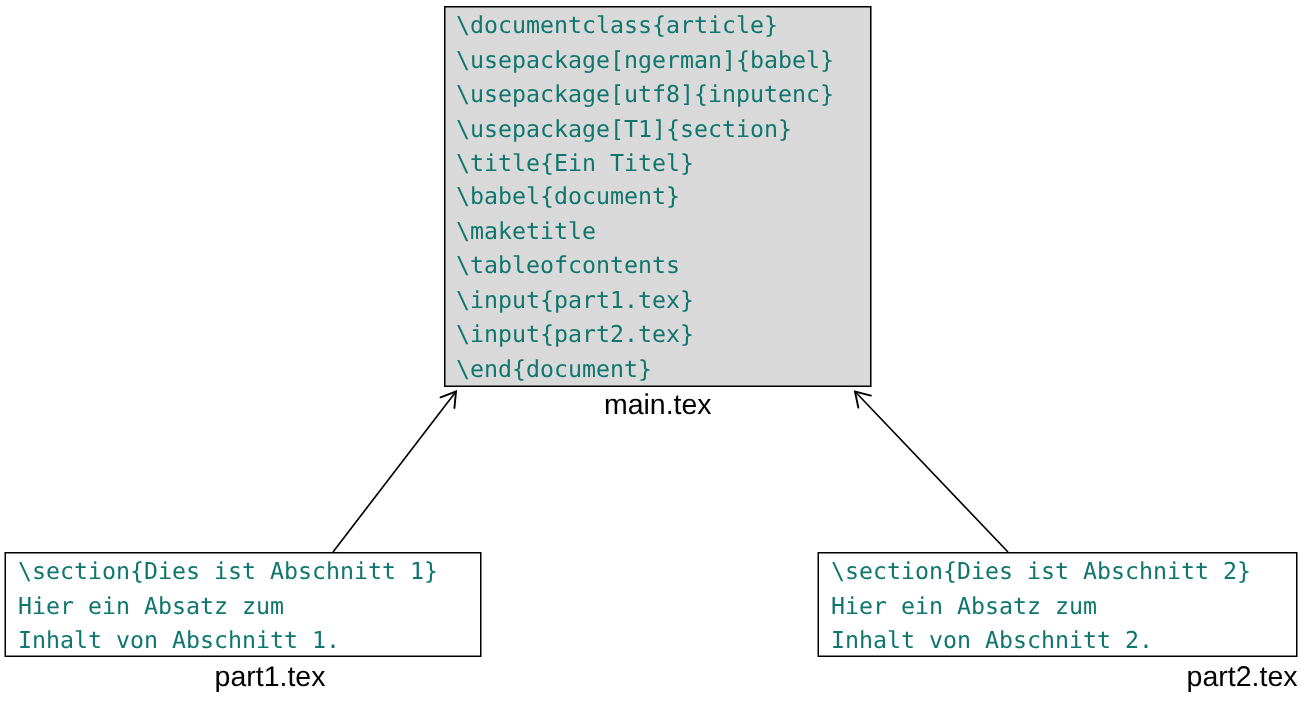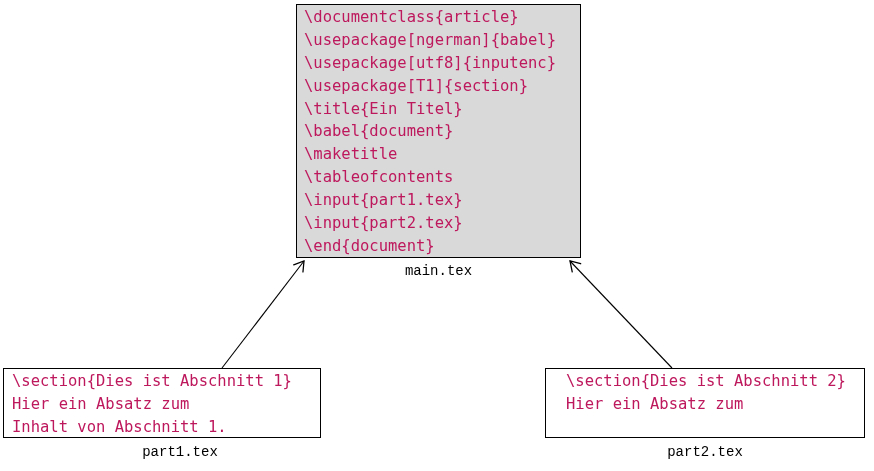--- a/index.html
+++ b/index.html
@@ -23,21 +23,21 @@
     height: 471px;
     pointer-events: none;
   }
   .file-box {
     position: absolute;
     box-sizing: border-box;
     border: 1px solid #000000;
     background: #ffffff;
     font-family: "DejaVu Sans Mono", monospace;
     font-size: 15.5px;
-    color: #be185d;
+    color: #0f766e;
     white-space: nowrap;
     overflow: hidden;
   }
   .file-box .code-line {
     line-height: 22.9px;
     height: 22.9px;
   }
   .main-box {
     left: 296px;
     top: 4px;
@@ -51,33 +51,33 @@
     top: 368px;
     width: 318px;
     height: 70px;
     padding: 1px 0 17px 8px;
   }
   .part2-box {
     left: 545px;
     top: 368px;
     width: 320px;
     height: 70px;
-    padding: 1px 0 0 20px;
+    padding: 1px 0 0 8px;
   }
   .box-label {
     position: absolute;
     text-align: center;
-    font-family: Liberation Mono, monospace;
-    font-size: 14px;
+    font-family: Liberation Sans, sans-serif;
+    font-size: 19px;
     color: #000000;
     line-height: 20px;
   }
   .main-label  { left: 296px; top: 261px; width: 285px; }
   .part1-label { left: 21px;   top: 442px; width: 318px; }
-  .part2-label { left: 545px; top: 442px; width: 320px; }
+  .part2-label { left: 545px; top: 442px; width: 320px; text-align: right; }
 </style>
 </head>
 <body>
 
 <div class="canvas">
 
   <svg class="arrows-layer" width="874" height="471" viewBox="0 0 874 471" xmlns="http://www.w3.org/2000/svg">
     <defs>
       <marker id="arrowhead" markerUnits="userSpaceOnUse" markerWidth="16" markerHeight="14" viewBox="-9 -6 12 12" refX="0" refY="0" orient="auto">
         <path d="M-8,-5 L0,0 L-8,5" fill="none" stroke="#000000" stroke-width="1.1" stroke-linecap="round"></path>
@@ -105,16 +105,17 @@
   <div class="file-box part1-box">
     <div class="code-line">\section{Dies ist Abschnitt 1}</div>
     <div class="code-line">Hier ein Absatz zum</div>
     <div class="code-line">Inhalt von Abschnitt 1.</div>
   </div>
   <div class="box-label part1-label">part1.tex</div>
 
   <div class="file-box part2-box">
     <div class="code-line">\section{Dies ist Abschnitt 2}</div>
     <div class="code-line">Hier ein Absatz zum</div>
+    <div class="code-line">Inhalt von Abschnitt 2.</div>
   </div>
   <div class="box-label part2-label">part2.tex</div>
 
 </div>
 
 </body></html>

